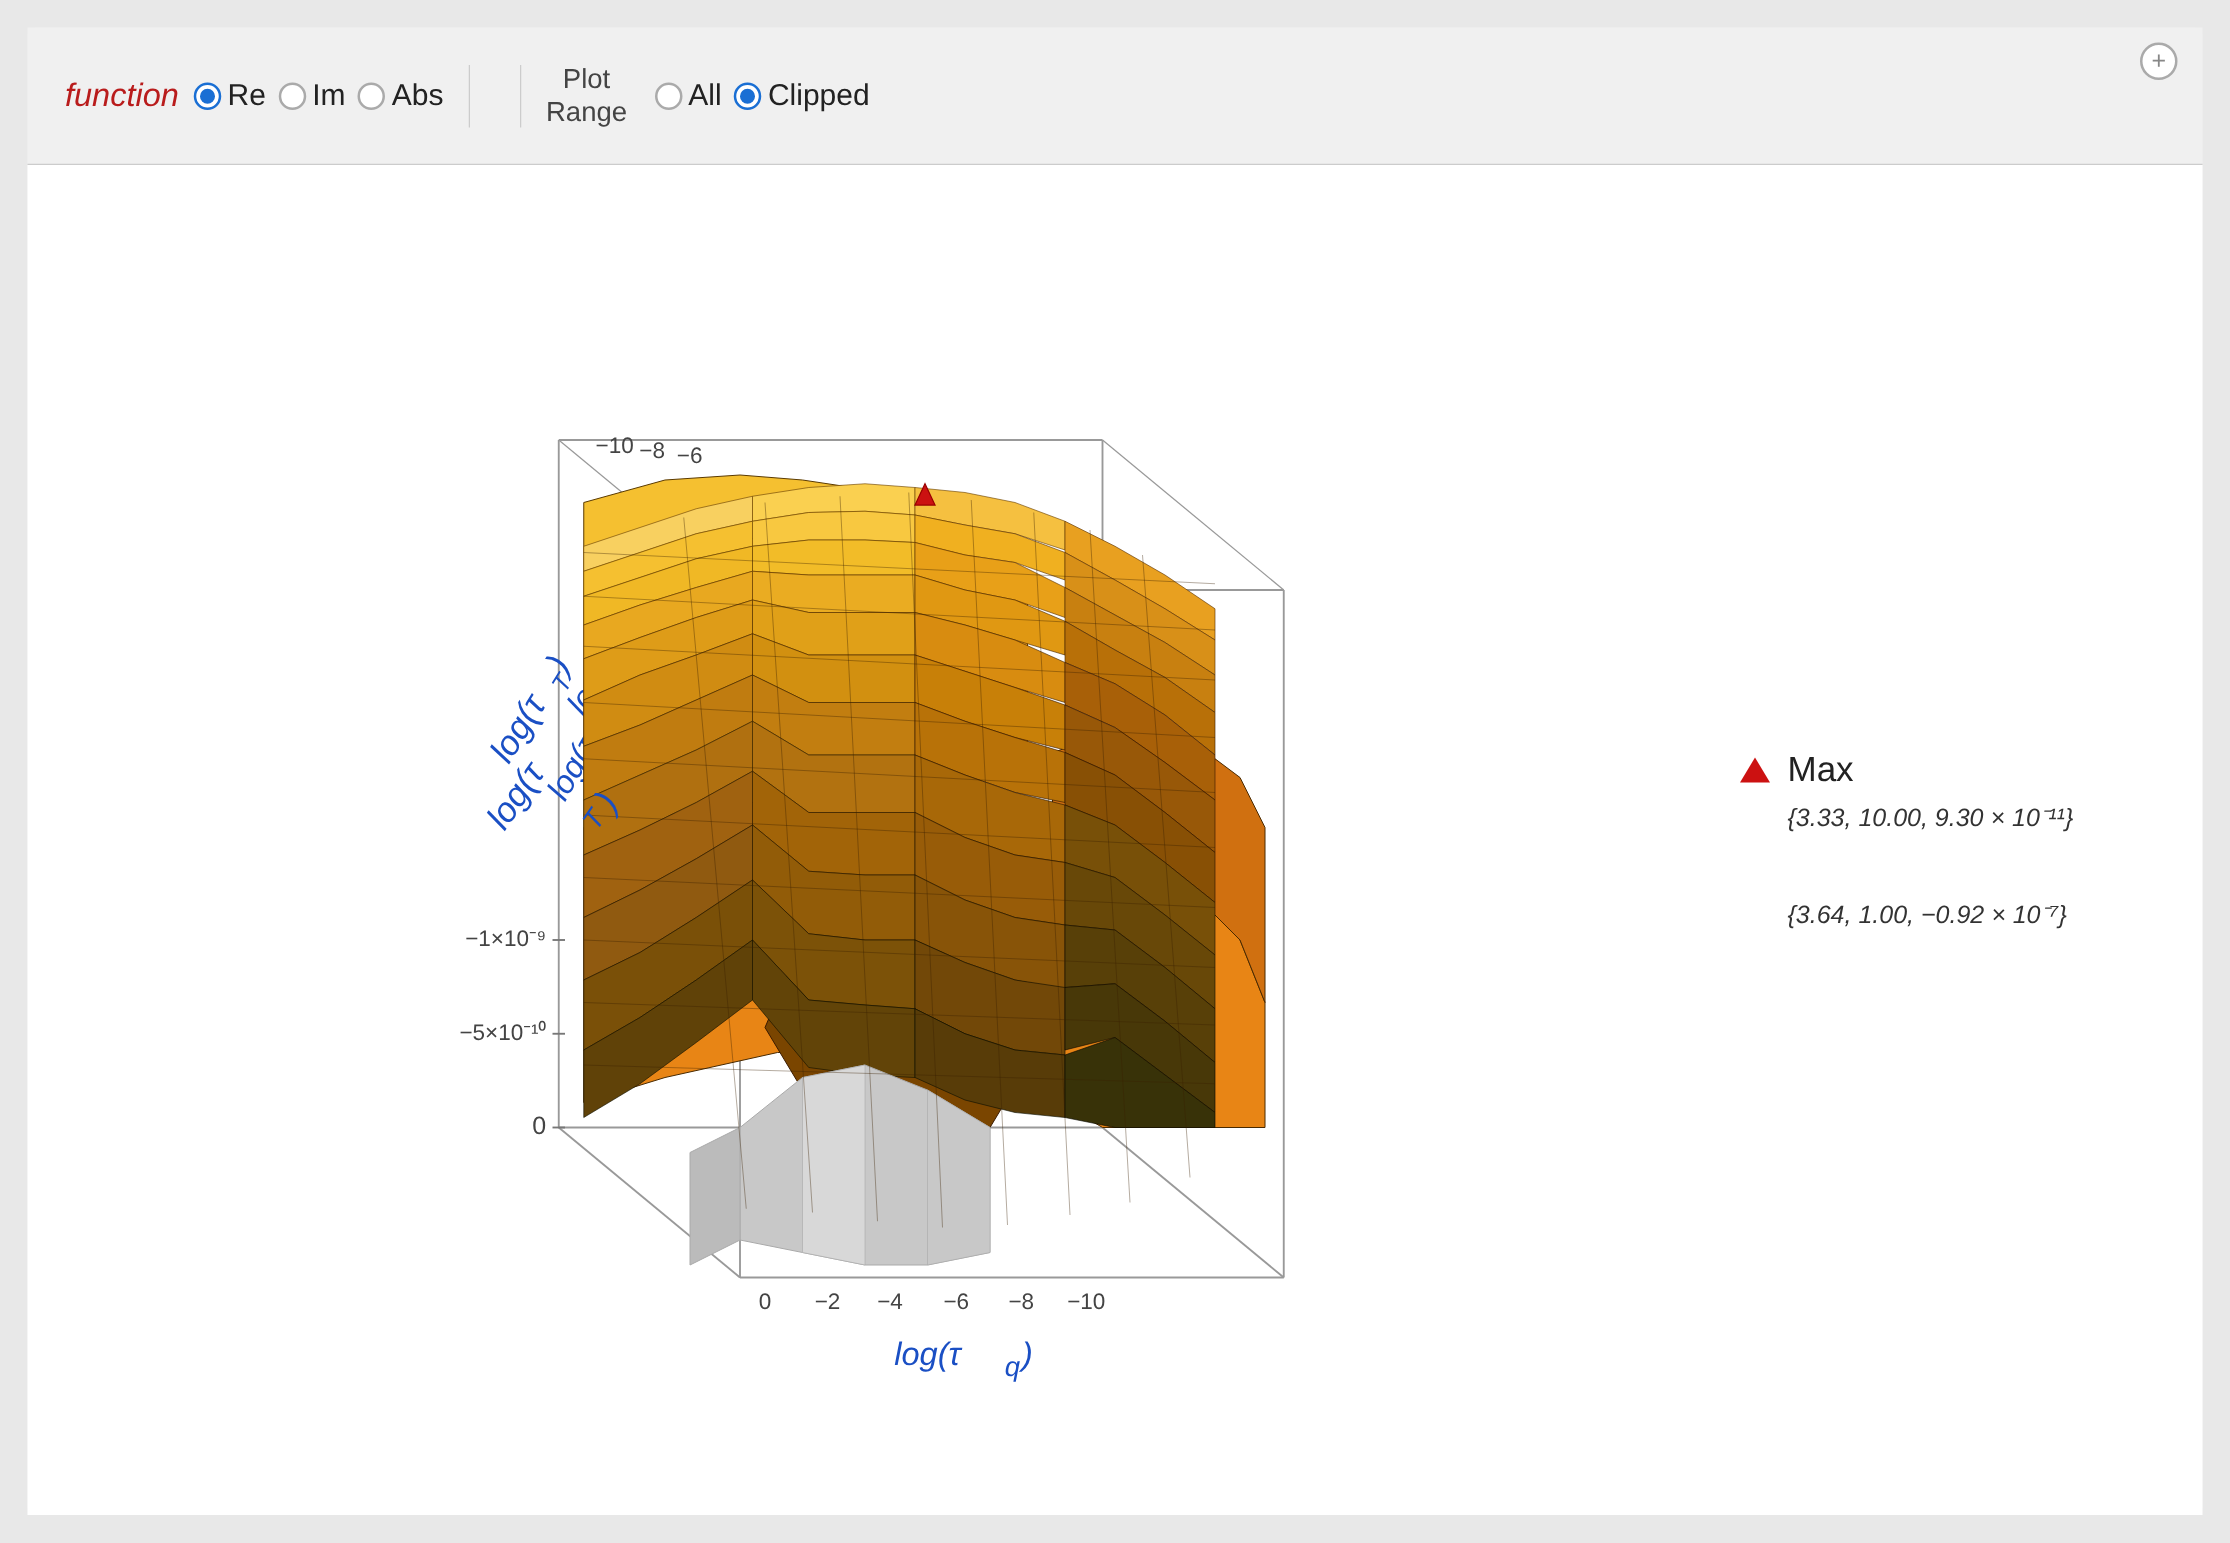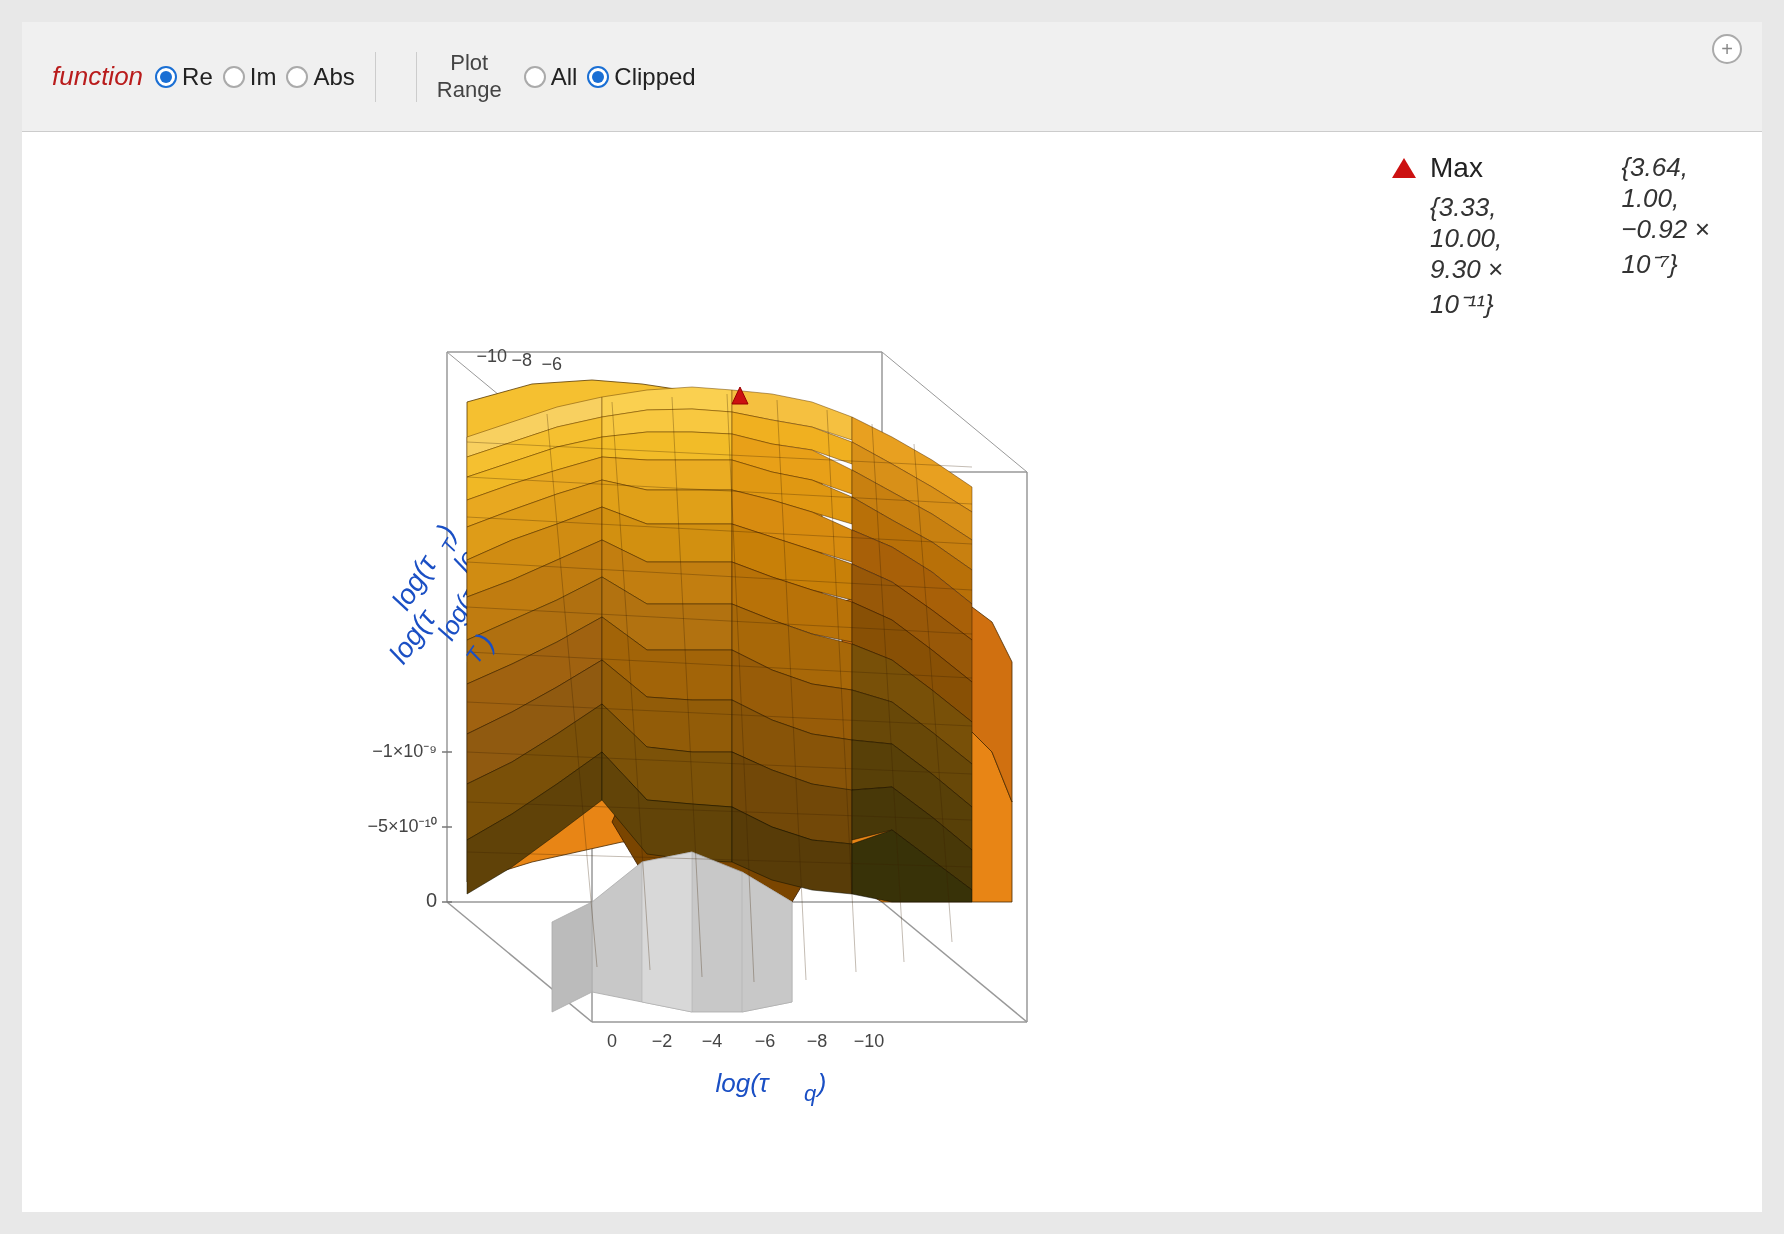--- a/index.html
+++ b/index.html
@@ -120,21 +120,21 @@
       height: 100%;
       display: flex;
       align-items: center;
       justify-content: center;
       position: relative;
     }
     .legend-area {
       width: 360px;
       height: 100%;
       display: flex;
-      flex-direction: row;
+      flex-direction: column;
       justify-content: center;
       gap: 50px;
       padding-left: 30px;
     }
     .legend-item {
       display: flex;
       flex-direction: column;
       gap: 8px;
     }
     .legend-header {
@@ -155,21 +155,21 @@
       border-left: 12px solid transparent;
       border-right: 12px solid transparent;
       border-top: 20px solid #cc1111;
     }
     .legend-title {
       font-size: 28px;
       color: #222;
       font-weight: normal;
     }
     .legend-value {
-      font-size: 26px;
+      font-size: 20px;
       color: #333;
       margin-left: 38px;
       font-style: italic;
     }
     
     .plot-svg {
       width: 900px;
       height: 900px;
     }
   </style>

